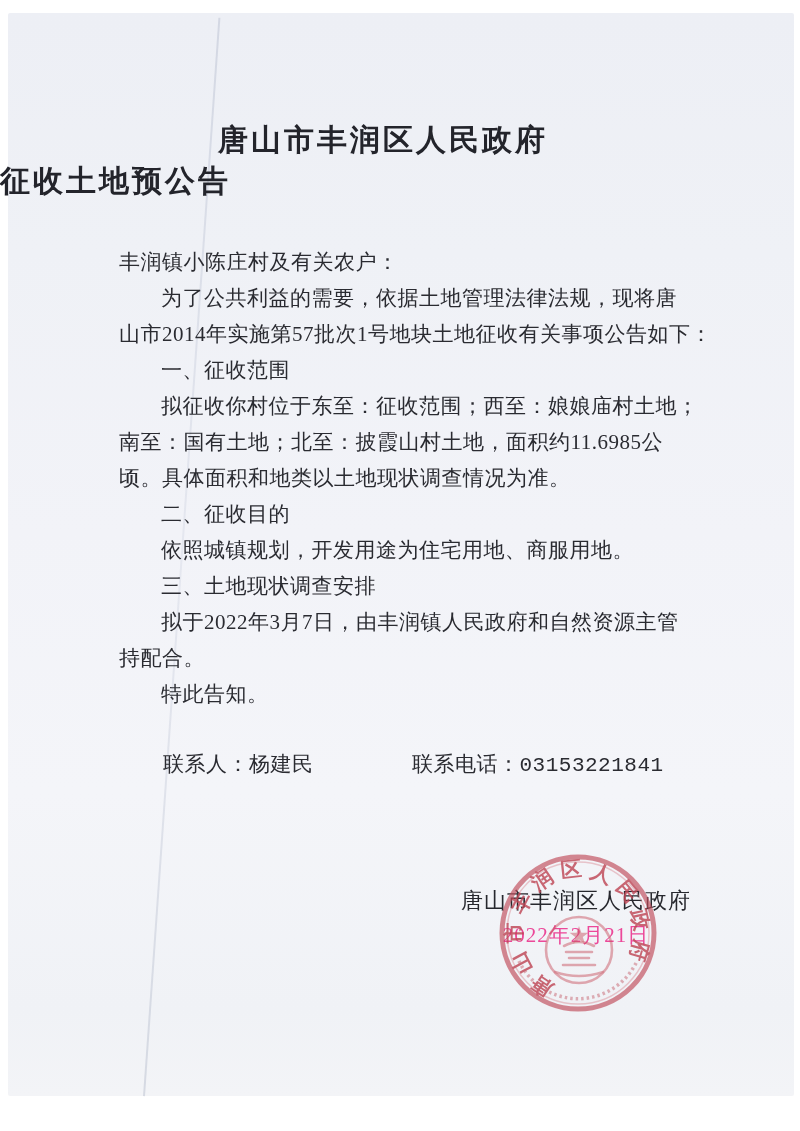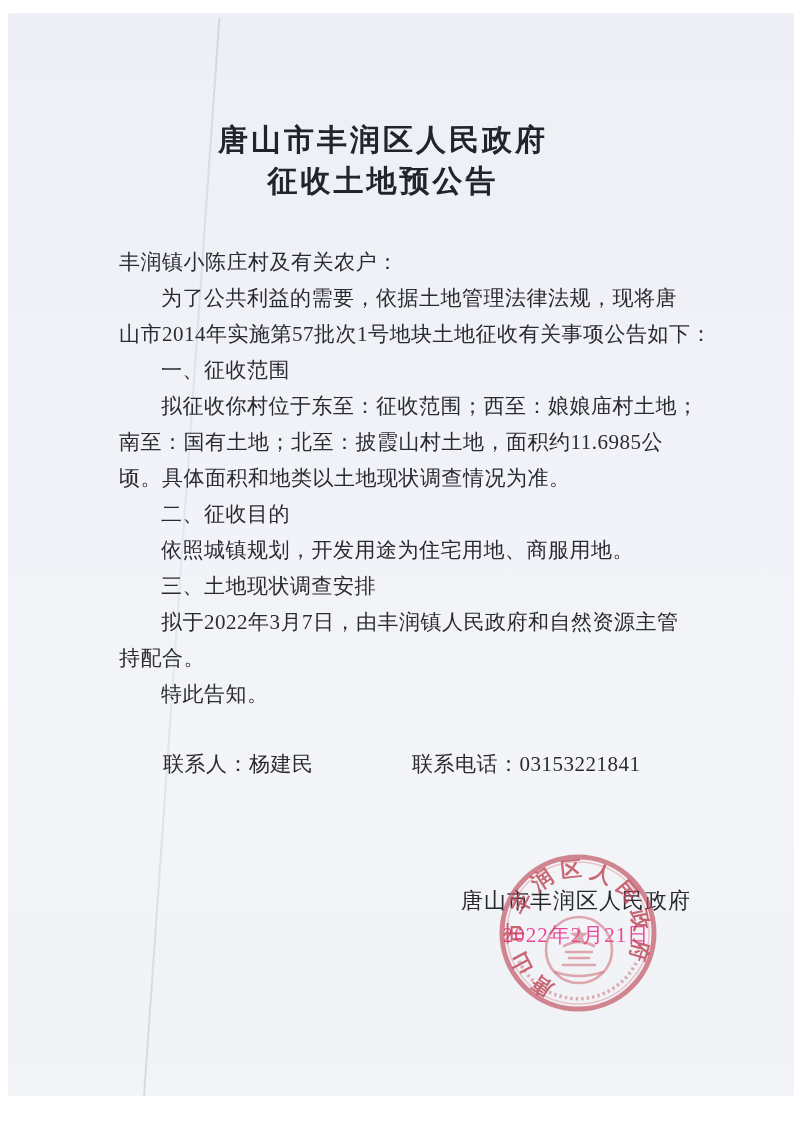--- a/index.html
+++ b/index.html
@@ -15,28 +15,28 @@
     border-radius:2px;
   }
   
   .crease{
     position:absolute;left:143px;top:15px;width:1.5px;height:1081px;
     background:linear-gradient(180deg,rgba(190,196,212,.55),rgba(205,210,224,.35) 50%,rgba(190,196,210,.55));
     transform:rotate(4deg);transform-origin:0 100%;
   }
   .title-line1{position:absolute;left:0;top:120px;width:766px;text-align:center;
     font-size:30px;font-weight:bold;letter-spacing:3px;color:#23242b;}
-  .title-line2{position:absolute;left:0;top:161px;width:766px;text-align:center;
+  .title-line2{position:absolute;left:0;top:161px;width:766px;text-align:left;
     font-size:30px;font-weight:bold;letter-spacing:3px;color:#23242b;}
   .body-text{position:absolute;left:119px;top:244px;width:578px;color:#2a2b31;
     font-size:21px;line-height:36px;letter-spacing:.5px;}
   .bline{height:36px;white-space:nowrap;}
   .ind{padding-left:42px;}
   .contact-row{position:absolute;left:0;top:750px;width:800px;height:30px;
-    font-size:21px;color:#2a2b31;letter-spacing:.5px;}
+    font-size:21px;color:#2a2b31;letter-spacing:.5px;font-family:Liberation Mono, monospace;}
   .contact-person{position:absolute;left:163px;top:0;}
   .contact-phone{position:absolute;left:412px;top:0;}
   .sig-issuer{position:absolute;left:451px;top:886px;width:250px;text-align:center;
     font-size:22px;color:#27282e;letter-spacing:1px;}
   .sig-date{position:absolute;left:451px;top:921px;width:250px;text-align:center;
     font-size:21px;color:#ec4899;letter-spacing:1px;}
   
   .seal{position:absolute;left:488px;top:843px;width:180px;height:180px;
     opacity:.82;pointer-events:none;}
   .seal text{font-family:"Liberation Serif","DejaVu Serif",serif;font-weight:bold;

